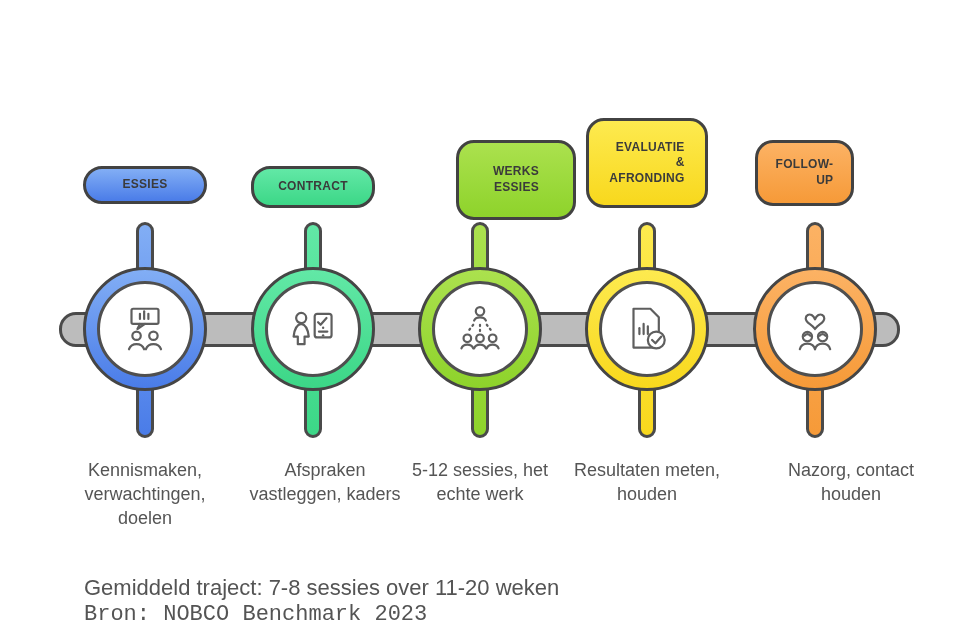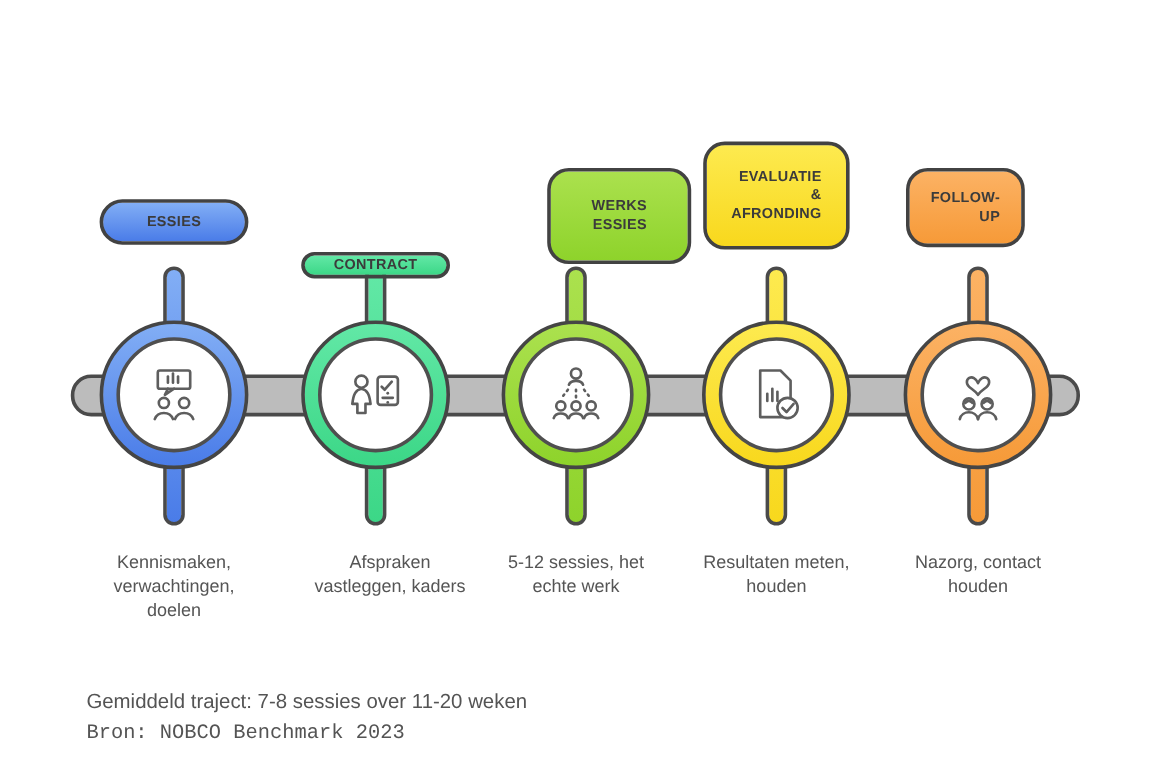--- a/index.html
+++ b/index.html
@@ -37,23 +37,23 @@
     border:3px solid #4f4f4f; box-sizing:border-box;
     display:flex; align-items:center; justify-content:center;
   }
   .icon svg { width:54px; height:54px; display:block; }
   .icon svg * { stroke:#5e5e5e; stroke-width:2.6; fill:none;
                 stroke-linecap:round; stroke-linejoin:round; }
   .icon svg .wfill { fill:#ffffff; }
   .icon svg .dot { fill:#5e5e5e; stroke:none; }
   .desc {
     position:absolute; top:459px; width:170px; text-align:center;
-    font-size:15px; color:#555555; line-height:1.32; white-space:pre-line;
+    font-size:18px; color:#555555; line-height:1.32; white-space:pre-line;
   }
-  .footer-line { position:absolute; left:72px; font-size:17px; color:#545454; }
+  .footer-line { position:absolute; left:84px; font-size:22px; color:#545454; }
   .footer-1 { top:575px; }
   .footer-2 { top:602px;font-family:Liberation Mono, monospace; }
 </style>
 </head>
 <body>
 
 <div class="stage">
 
 
   <div class="bar" style="background: rgb(188, 188, 188); border-color: rgb(74, 74, 74);"></div>
@@ -79,21 +79,21 @@
           </svg>
         </span>
       </div>
     </div>
     <div class="desc" style="left:60px">Kennismaken,
 verwachtingen,
 doelen</div>
   </div>
 
   <div>
-    <div class="badge fill" style="left: 251px; top: 166px; width: 124px; height: 22px; border-radius: 19px; background: linear-gradient(rgb(98, 232, 166), rgb(60, 215, 135)); margin-top: 44px;">
+    <div class="badge fill" style="left: 251px; top: 166px; width: 124px; height: 42px; border-radius: 19px; background: linear-gradient(rgb(98, 232, 166), rgb(60, 215, 135));">
       <span>CONTRACT</span>
     </div>
     <div class="stem fill" style="left: 304px; background: linear-gradient(rgb(98, 232, 166), rgb(60, 215, 135));"></div>
     <div class="ring fill" style="left: 251px; background: linear-gradient(rgb(98, 232, 166), rgb(60, 215, 135));">
       <div class="inner">
         <span class="icon">
           <svg viewBox="0 0 64 64">
             <circle cx="18" cy="19" r="6"></circle>
             <path d="M18 26 c-6 1 -8 6 -9 15 h5 v9 h8 v-9 h5 c-1 -9 -3 -14 -9 -15 z"></path>
             <rect x="34" y="14" width="20" height="28" rx="3"></rect>
@@ -177,20 +177,20 @@
             <circle cx="23" cy="41" r="5.5"></circle>
               <path d="M19.5 40 q3.5 -4 7 0"></path>
             <path d="M14 56 c2 -9 16 -9 18 0"></path>
             <circle cx="41" cy="41" r="5.5"></circle>
               <path d="M37.5 40 q3.5 -4 7 0"></path>
             <path d="M32 56 c2 -9 16 -9 18 0"></path>
           </svg>
         </span>
       </div>
     </div>
-    <div class="desc" style="left:730px">Nazorg, contact
+    <div class="desc" style="left:766px">Nazorg, contact
 houden</div>
   </div>
 
   <div class="footer-line footer-1">Gemiddeld traject: 7-8 sessies over 11-20 weken</div>
   <div class="footer-line footer-2">Bron: NOBCO Benchmark 2023</div>
 
 </div>
 
 </body></html>

